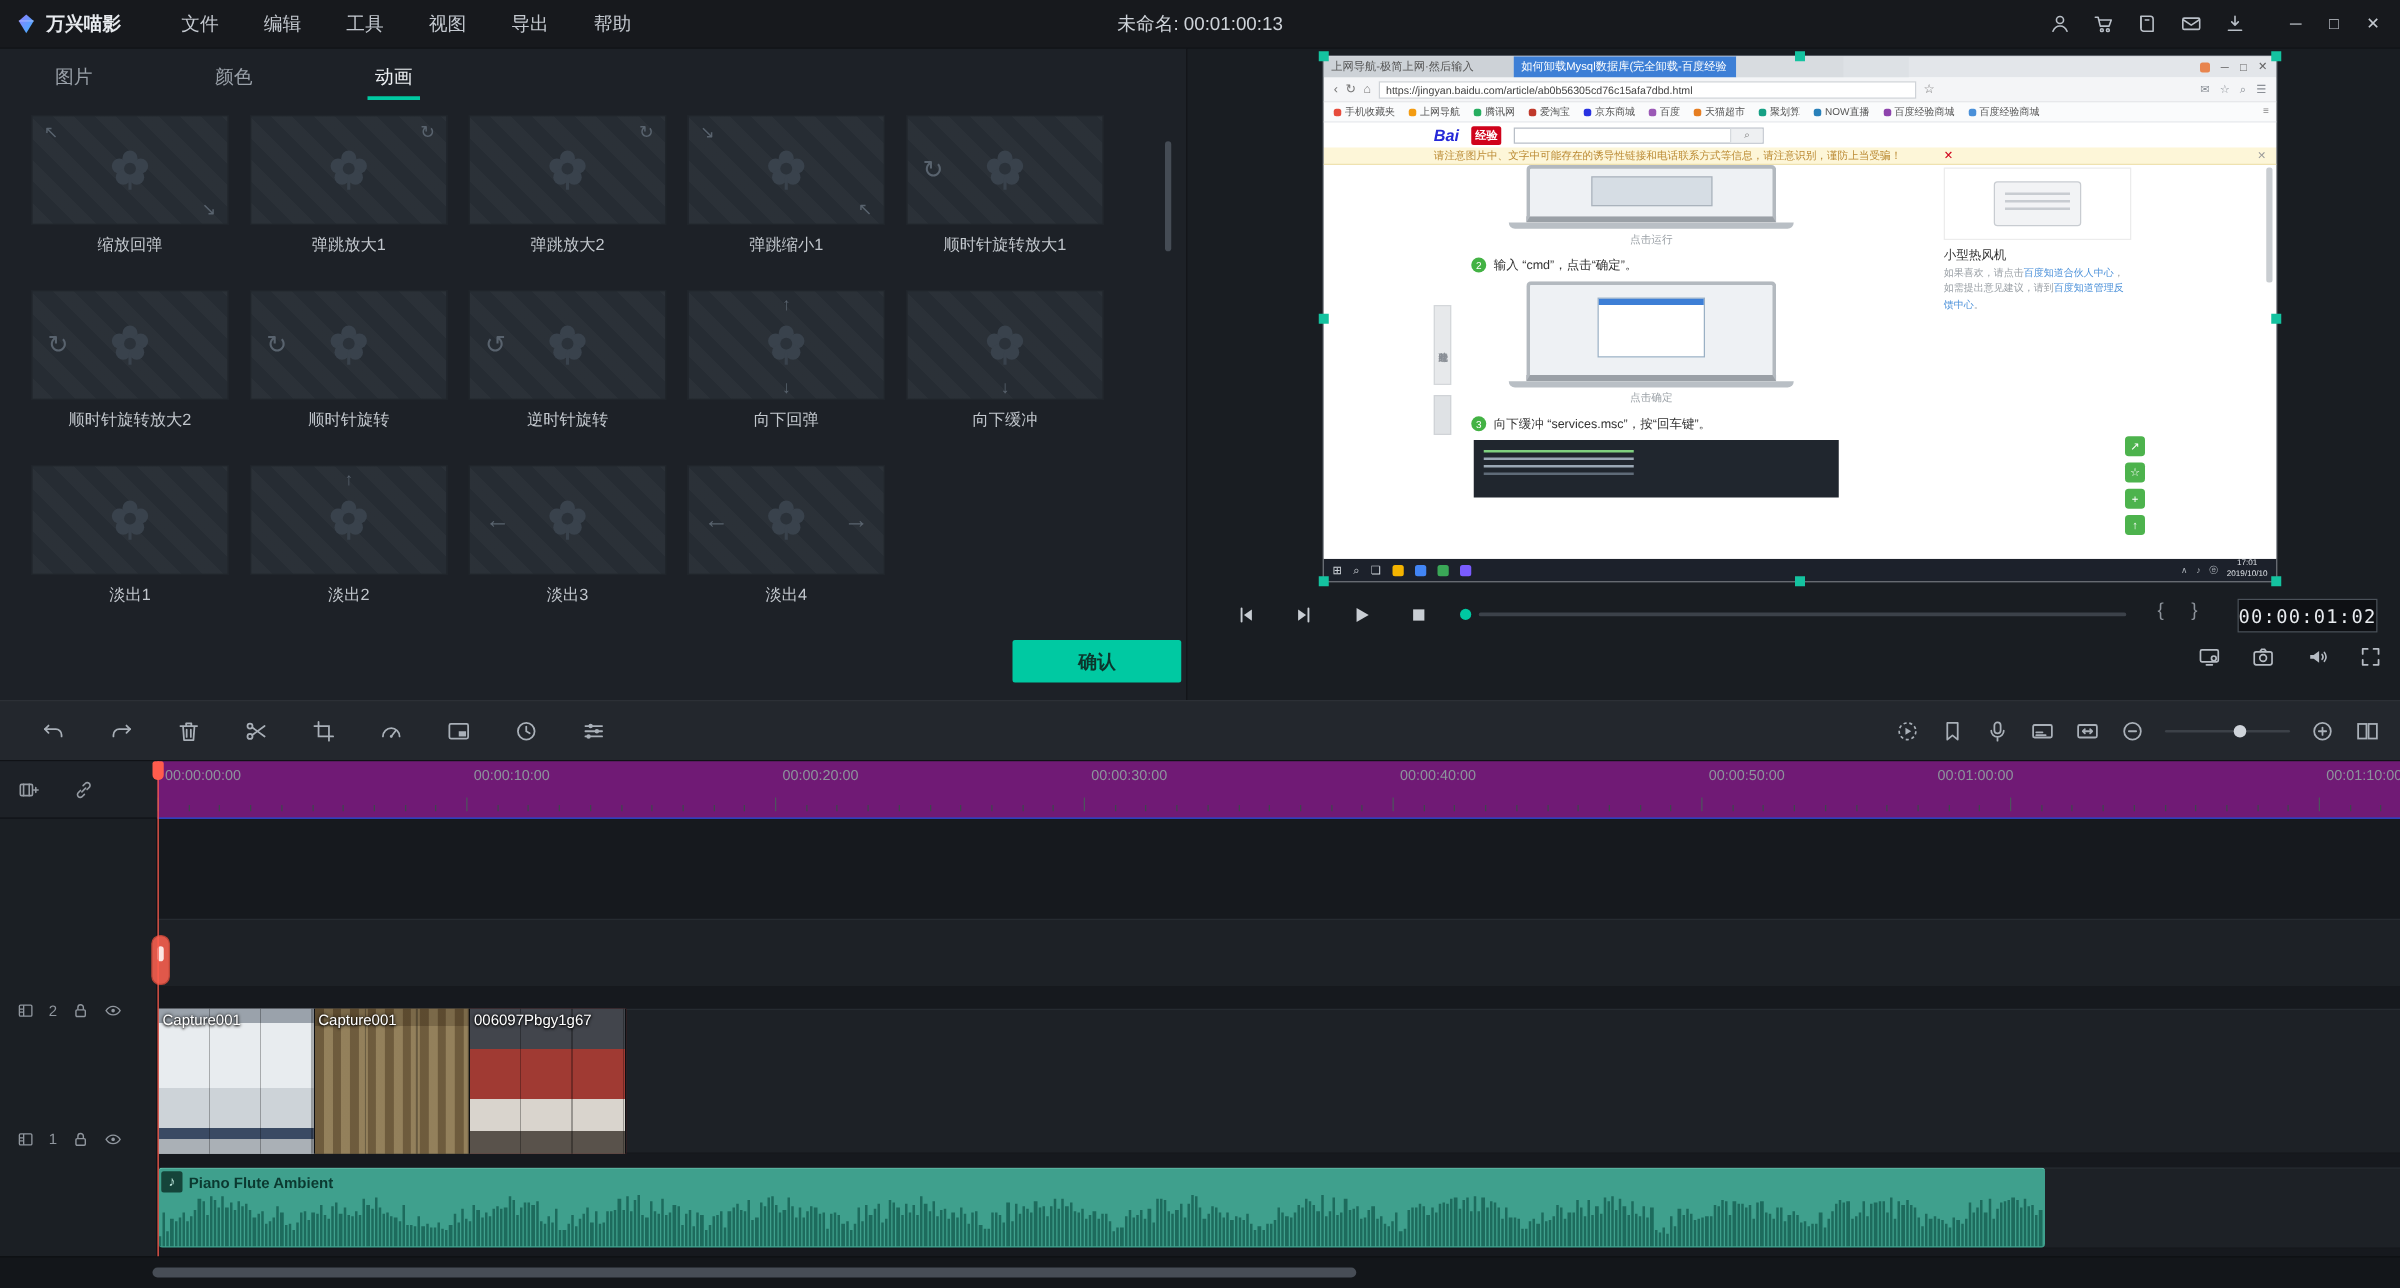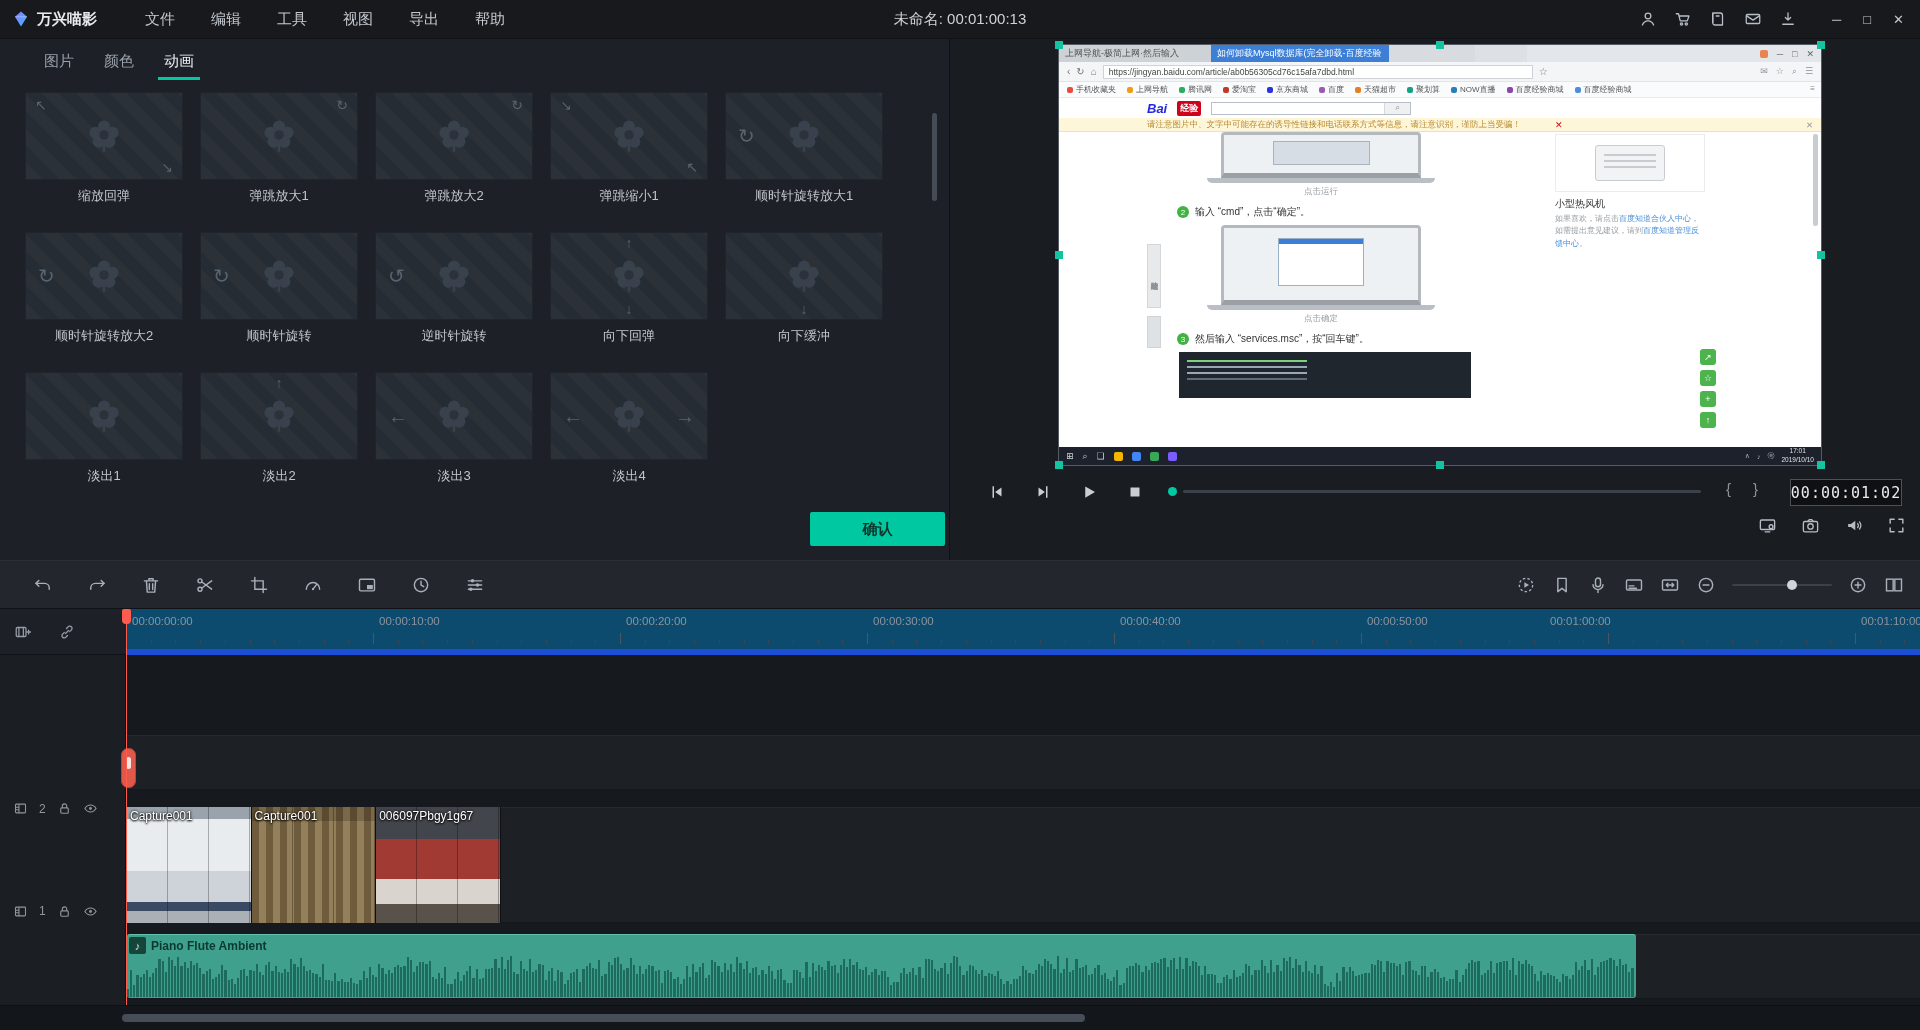--- a/index.html
+++ b/index.html
@@ -20,21 +20,21 @@
   .menu{display:flex;gap:36px;margin-left:48px;font-size:15px;color:#c3c8cf}
   .menu span{cursor:default}
   .mb-title{position:absolute;left:50%;transform:translateX(-50%);font-size:15px;color:#ced3d9}
   .mb-right{margin-left:auto;display:flex;align-items:center;gap:17px;color:#b9bfc7}
   .win{display:flex;gap:22px;margin-left:18px;font-size:13px;color:#c3c8cf;padding-right:4px}
   .win span{cursor:pointer}
 
   
   #left-panel{position:absolute;left:0;top:39px;width:950px;height:521px;background:var(--panel);
               border-right:1px solid #101216}
-  .tabs{display:flex;gap:30px;padding:13px 0 0 44px;font-size:15px;color:#9aa1a9}
+  .tabs{display:flex;gap:98px;padding:13px 0 0 44px;font-size:15px;color:#9aa1a9}
   .tab{position:relative;padding-bottom:9px;cursor:pointer}
   .tab.active{color:#eef1f4}
   .tab.active::after{content:"";position:absolute;left:50%;transform:translateX(-50%);bottom:0;
                      width:42px;height:3px;background:var(--accent)}
   .grid{position:relative;margin:12px 0 0 25px;display:grid;grid-template-columns:repeat(5,158px);
         column-gap:17px;row-gap:27px;width:892px}
   .preset{cursor:pointer}
   .thumb{position:relative;width:158px;height:88px;background:#262c33;overflow:hidden;
          background-image:repeating-linear-gradient(45deg,rgba(255,255,255,.022) 0 12px,transparent 12px 24px);
          border:1px solid #20252b}
@@ -154,22 +154,22 @@
   .tb-right{position:absolute;right:16px;top:0;height:100%;display:flex;align-items:center;gap:16px;color:#a9b0b8}
   .tb-ic{width:20px;height:20px;cursor:pointer}
   .zoom-slider{width:100px;height:2px;background:#3c4148;position:relative;border-radius:1px;cursor:pointer}
   .zoom-slider .kn{position:absolute;left:55%;top:-4px;width:10px;height:10px;border-radius:50%;background:#cfd4da}
 
   
   #timeline{position:absolute;left:0;top:609px;width:1920px;height:421px;background:#16191e}
   .tl-corner{position:absolute;left:0;top:0;width:126px;height:46px;background:#1d2127;
              border-bottom:1px solid #0f1115;display:flex;align-items:center;gap:26px;
              padding-left:14px;color:#969ca4}
-  .tl-ruler{position:absolute;left:126px;top:0;right:0;height:46px;background:#0c4a6e;
-            border-bottom:6px solid #1d4ed8;overflow:hidden;cursor:pointer}
+  .tl-ruler{position:absolute;left:126px;top:0;right:0;height:46px;background:#701a75;
+            border-bottom:1px solid #1d4ed8;overflow:hidden;cursor:pointer}
   .rlabel{position:absolute;top:6px;font-size:11.5px;color:#8d939c;white-space:nowrap}
   .tick{position:absolute;bottom:5px;width:1px;height:5px;background:#3f454d}
   .tick.major{height:11px;background:#4d545d}
   .tl-headers{position:absolute;left:0;top:46px;bottom:25px;width:126px;background:#1b1f24;
               border-right:1px solid #0f1115}
   .hd{position:absolute;left:0;width:126px;display:flex;align-items:center;gap:11px;padding-left:13px;
       color:#90969e;font-size:12px}
   .hd .ic{width:15px;height:15px}
   .hd-v2{top:126px;height:55px}.hd-v1{top:198px;height:116px}.hd-a1{top:325px;height:65px}
   .lane{position:absolute;left:126px;right:0;background:#1d2126;border-top:1px solid #262b31;
@@ -846,21 +846,21 @@
         </div>
         <div class="laptop big">
           <div class="lt-screen">
               <div class="dlg"></div>
             </div>
             <div class="lt-base"></div>
         </div>
         <div class="caption">点击确定</div>
         <div class="step">
           <span class="stepnum">3</span>
-          <span>然后输入 “services.msc”，按“回车键”。</span>
+          <span>向下缓冲 “services.msc”，按“回车键”。</span>
         </div>
         <div class="darkshot"></div>
       </div>
       <div class="side-col">
         <div class="product">
             <div class="appl"></div>
           </div>
         <div class="side-title">小型热风机</div>
         <div class="side-desc">
           <span>如果喜欢，请点击</span><span class="lnk">百度知道合伙人中心</span><span>，如需提出意见建议，请到</span><span class="lnk">百度知道管理反馈中心</span><span>。</span>

